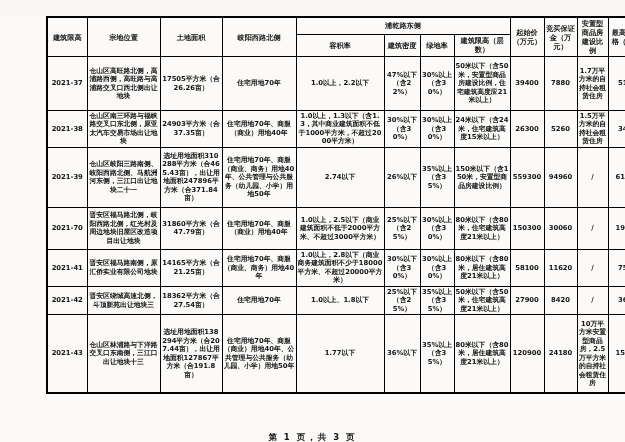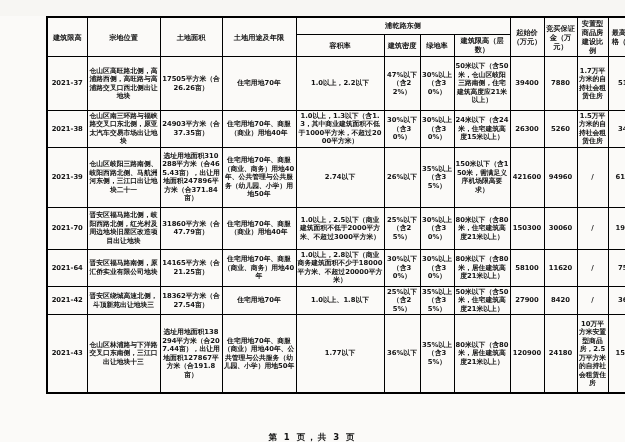--- a/index.html
+++ b/index.html
@@ -74,21 +74,21 @@
       <col style="width:34px">
         <col style="width:33px">
         <col style="width:31px">
         <col style="width:44px">
     </colgroup>
     <thead>
       <tr class="hr1">
         <th rowspan="2">建筑限高</th>
         <th rowspan="2">宗地位置</th>
         <th rowspan="2">土地面积</th>
-        <th rowspan="2">土地用途及年限</th>
+        <th rowspan="2">岐阳西路北侧</th>
         <th colspan="4">浦乾路东侧</th>
         <th rowspan="2">起始价（万元）</th>
         <th rowspan="2">竞买保证金（万元）</th>
         <th rowspan="2">安置型商品房建设比例</th>
         <th rowspan="2">最高限制价格（万元）</th>
       </tr>
       <tr class="hr2">
         <th>容积率</th>
         <th>建筑密度</th>
         <th>绿地率</th>
@@ -97,21 +97,21 @@
     </thead>
     <tbody>
       <tr class="r1">
         <td>2021-37</td>
         <td>仓山区高旺路北侧，高浦路西侧，高旺路与高浦路交叉口西北侧出让地块</td>
         <td>17505平方米（合26.26亩）</td>
         <td>住宅用地70年</td>
         <td>1.0以上，2.2以下</td>
         <td>47%以下（含22%）</td>
         <td>30%以上（含30%）</td>
-        <td>50米以下（含50米，仓山区岐阳三路南侧，住宅建筑高度应21米以上）</td>
+        <td>50米以下（含50米，安置型商品房建设比例，住宅建筑高度应21米以上）</td>
         <td>39400</td>
         <td>7880</td>
         <td>1.7万平方米的自持社会租赁住房</td>
         <td>51300</td>
       </tr>
       <tr class="r2">
         <td>2021-38</td>
         <td>仓山区南三环路与福峡路交叉口东北侧，原亚太汽车交易市场出让地块</td>
         <td>24903平方米（合37.35亩）</td>
         <td>住宅用地70年、商服（商业）用地40年</td>
@@ -125,42 +125,42 @@
         <td>34200</td>
       </tr>
       <tr class="r3">
         <td>2021-39</td>
         <td>仓山区岐阳三路南侧、岐阳西路北侧、马航洲河东侧，三江口出让地块二十一</td>
         <td>选址用地面积310288平方米（合465.43亩），出让用地面积247896平方米（合371.84亩）</td>
         <td>住宅用地70年、商服（商业、商务）用地40年、公共管理与公共服务（幼儿园、小学）用地50年</td>
         <td>2.74以下</td>
         <td>26%以下</td>
         <td>35%以上（含35%）</td>
-        <td>150米以下（含150米，需满足义序机场限高要求）</td>
-        <td>421600</td>
+        <td>150米以下（含150米，安置型商品房建设比例）</td>
+        <td>559300</td>
         <td>94960</td>
         <td>/</td>
         <td>617300</td>
       </tr>
       <tr class="r4">
         <td>2021-70</td>
         <td>晋安区福马路北侧，岐阳西路北侧，红光村及周边地块旧屋区改造项目出让地块</td>
         <td>31860平方米（合47.79亩）</td>
         <td>住宅用地70年、商服（商业）用地40年</td>
         <td>1.0以上，2.5以下（商业建筑面积不低于2000平方米、不超过3000平方米）</td>
         <td>25%以下（含25%）</td>
         <td>30%以上（含30%）</td>
         <td>80米以下（含80米，住宅建筑高度21米以上）</td>
         <td>150300</td>
         <td>30060</td>
         <td>/</td>
         <td>195400</td>
       </tr>
       <tr class="r5">
-        <td>2021-64</td>
+        <td>2021-41</td>
         <td>晋安区福马路南侧，原汇侨实业有限公司地块</td>
         <td>14165平方米（合21.25亩）</td>
         <td>住宅用地70年、商服（商业、商务）用地40年</td>
         <td>1.0以上，2.8以下（商业商务建筑面积不少于18000平方米、不超过20000平方米）</td>
         <td>30%以下（含30%）</td>
         <td>30%以上（含30%）</td>
         <td>80米以下（含80米，居住建筑高度21米以上）</td>
         <td>58100</td>
         <td>11620</td>
         <td>/</td>

